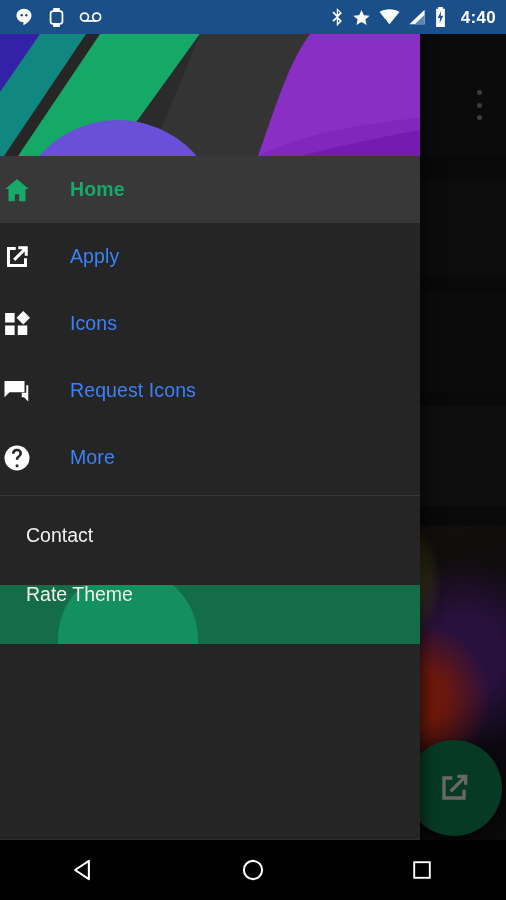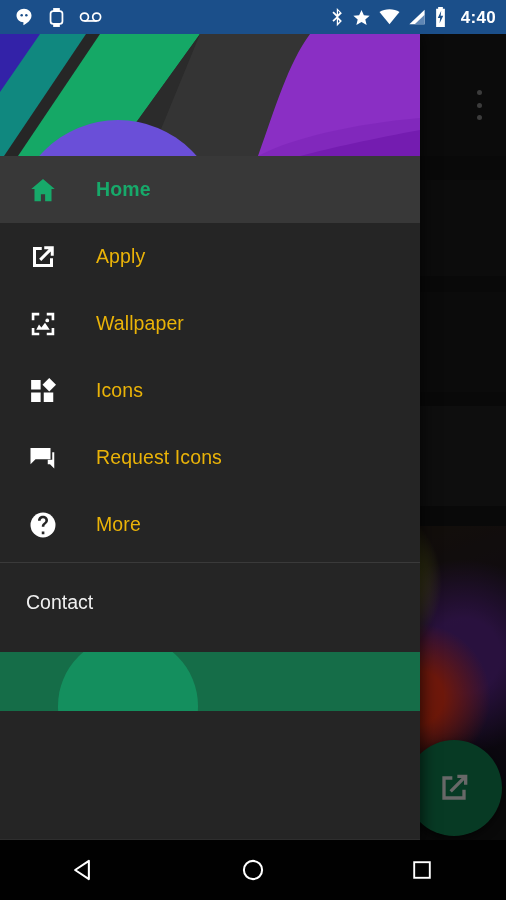--- a/index.html
+++ b/index.html
@@ -62,28 +62,28 @@
     background:#252525; z-index:40; overflow:hidden;
     box-shadow:3px 0 14px rgba(0,0,0,.6);
   }
   #drawer-header{
     position:relative; width:420px; height:122px; overflow:hidden; background:#2b2b2b;
   }
   #drawer-header svg{ display:block; }
 
   .nav-item{
     position:relative; display:flex; align-items:center; height:67px;
-    padding-left:26px; cursor:pointer;
+    cursor:pointer;
   }
   .nav-item .ico{
     width:34px; height:34px; display:flex; align-items:center; justify-content:center;
     flex:0 0 34px;
   }
   .nav-item .lbl{
-    margin-left:36px; font-size:19.5px; color:#eab308; letter-spacing:.1px; line-height:1;
+    margin-left:36px; font-size:19.5px; color:#3b82f6; letter-spacing:.1px; line-height:1;
   }
   .nav-item.active{ background:#383838; }
   .nav-item.active .lbl{ color:#17a96a; font-weight:bold; }
 
   #divider{ height:1px; background:#3a3a3a; margin:4px 0 0 0; }
 
   .nav-sub{
     position:relative; display:flex; height:59px;
     padding-left:26px; cursor:pointer; overflow:hidden;
   }
@@ -183,30 +183,20 @@
     <div class="nav-item">
       <span class="ico">
         <svg width="30" height="30" viewBox="0 0 24 24">
           <path d="M4 4h7v2.4H6.4v11.2h11.2V13H20v7H4z" fill="#ffffff"></path>
           <path d="M13 3.4h7.6V11h-2.4V7.5l-7.6 7.6-1.7-1.7 7.6-7.6H13z" fill="#ffffff"></path>
         </svg>
       </span>
       <span class="lbl">Apply</span>
     </div>
 
-    <div class="nav-item">
-      <span class="ico">
-        <svg width="30" height="30" viewBox="0 0 24 24">
-          <path d="M3 3h6v2.1H5.1v3.8H3zm12 0h6v5.9h-2.1V5.1H15zM3 15.1h2.1v3.8H9V21H3zm15.9 0H21V21h-6v-2.1h3.9z" fill="#fff"></path>
-          <path d="M6.6 16.6h10.8L13.6 11l-2.9 3.7-1.9-2.3z" fill="#fff"></path>
-          <circle cx="15.4" cy="9.1" r="1.5" fill="#fff"></circle>
-        </svg>
-      </span>
-      <span class="lbl">Wallpaper</span>
-    </div>
 
     <div class="nav-item">
       <span class="ico">
         <svg width="30" height="30" viewBox="0 0 24 24">
           <rect x="2.5" y="3.2" width="7.6" height="7.6" fill="#fff"></rect>
           <rect x="2.5" y="13.2" width="7.6" height="7.6" fill="#fff"></rect>
           <rect x="12.6" y="13.2" width="7.6" height="7.6" fill="#fff"></rect>
           <polygon points="17,1.6 22.4,7 17,12.4 11.6,7" fill="#fff"></polygon>
         </svg>
       </span>
@@ -235,20 +225,21 @@
 
     <div id="divider"></div>
     <div id="sub-spacer"></div>
 
     <div class="nav-sub">
       <span class="lbl">Contact</span>
     </div>
 
     <div class="nav-sub pressed">
       <span id="ripple"></span>
+      <span class="lbl">Rate Theme</span>
     </div>
 
   </div>
 
   <div id="statusbar">
     <div class="sb-left">
       <svg class="sb-ico" width="20" height="20" viewBox="0 0 24 24">
         <path d="M12 2.2c-5 0-9 3.6-9 8.1 0 4.4 3.6 7.9 8.3 8.1v3.4c4.3-2 9.7-6 9.7-11.5 0-4.5-4-8.1-9-8.1z" fill="#fff"></path>
         <circle cx="9.2" cy="10" r="1.5" fill="#1b4f8a"></circle>
         <circle cx="14.8" cy="10" r="1.5" fill="#1b4f8a"></circle>

